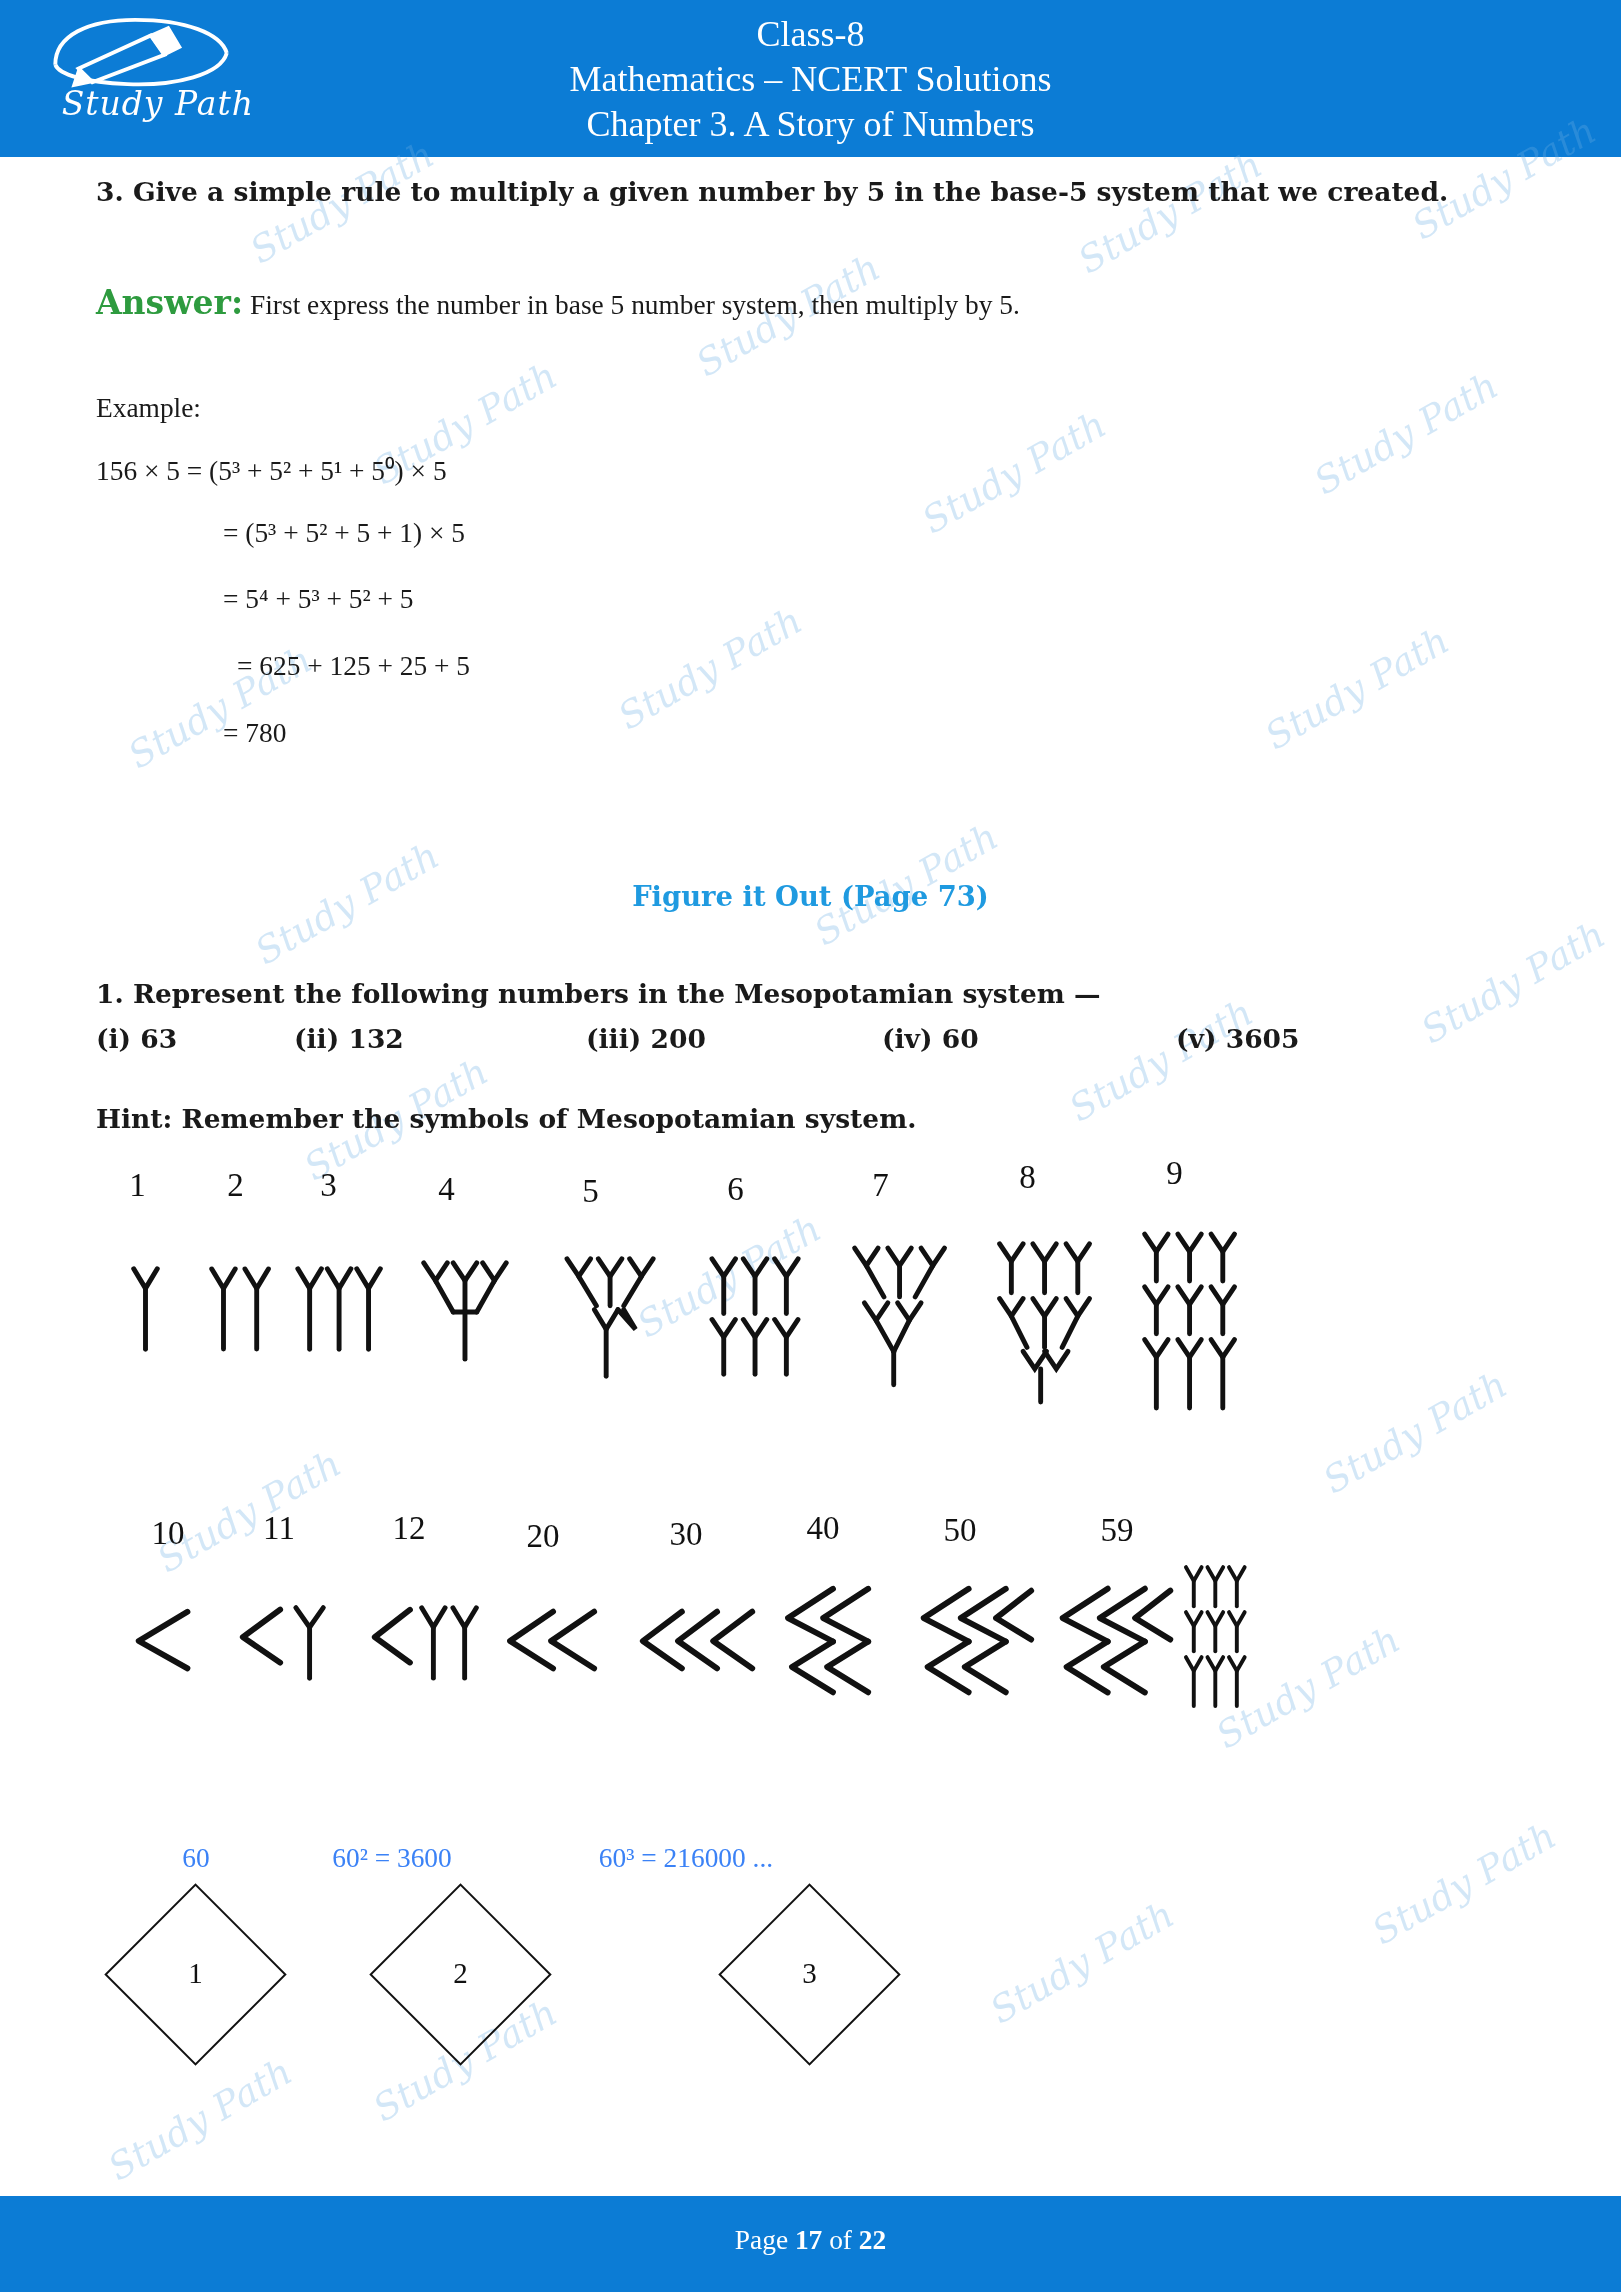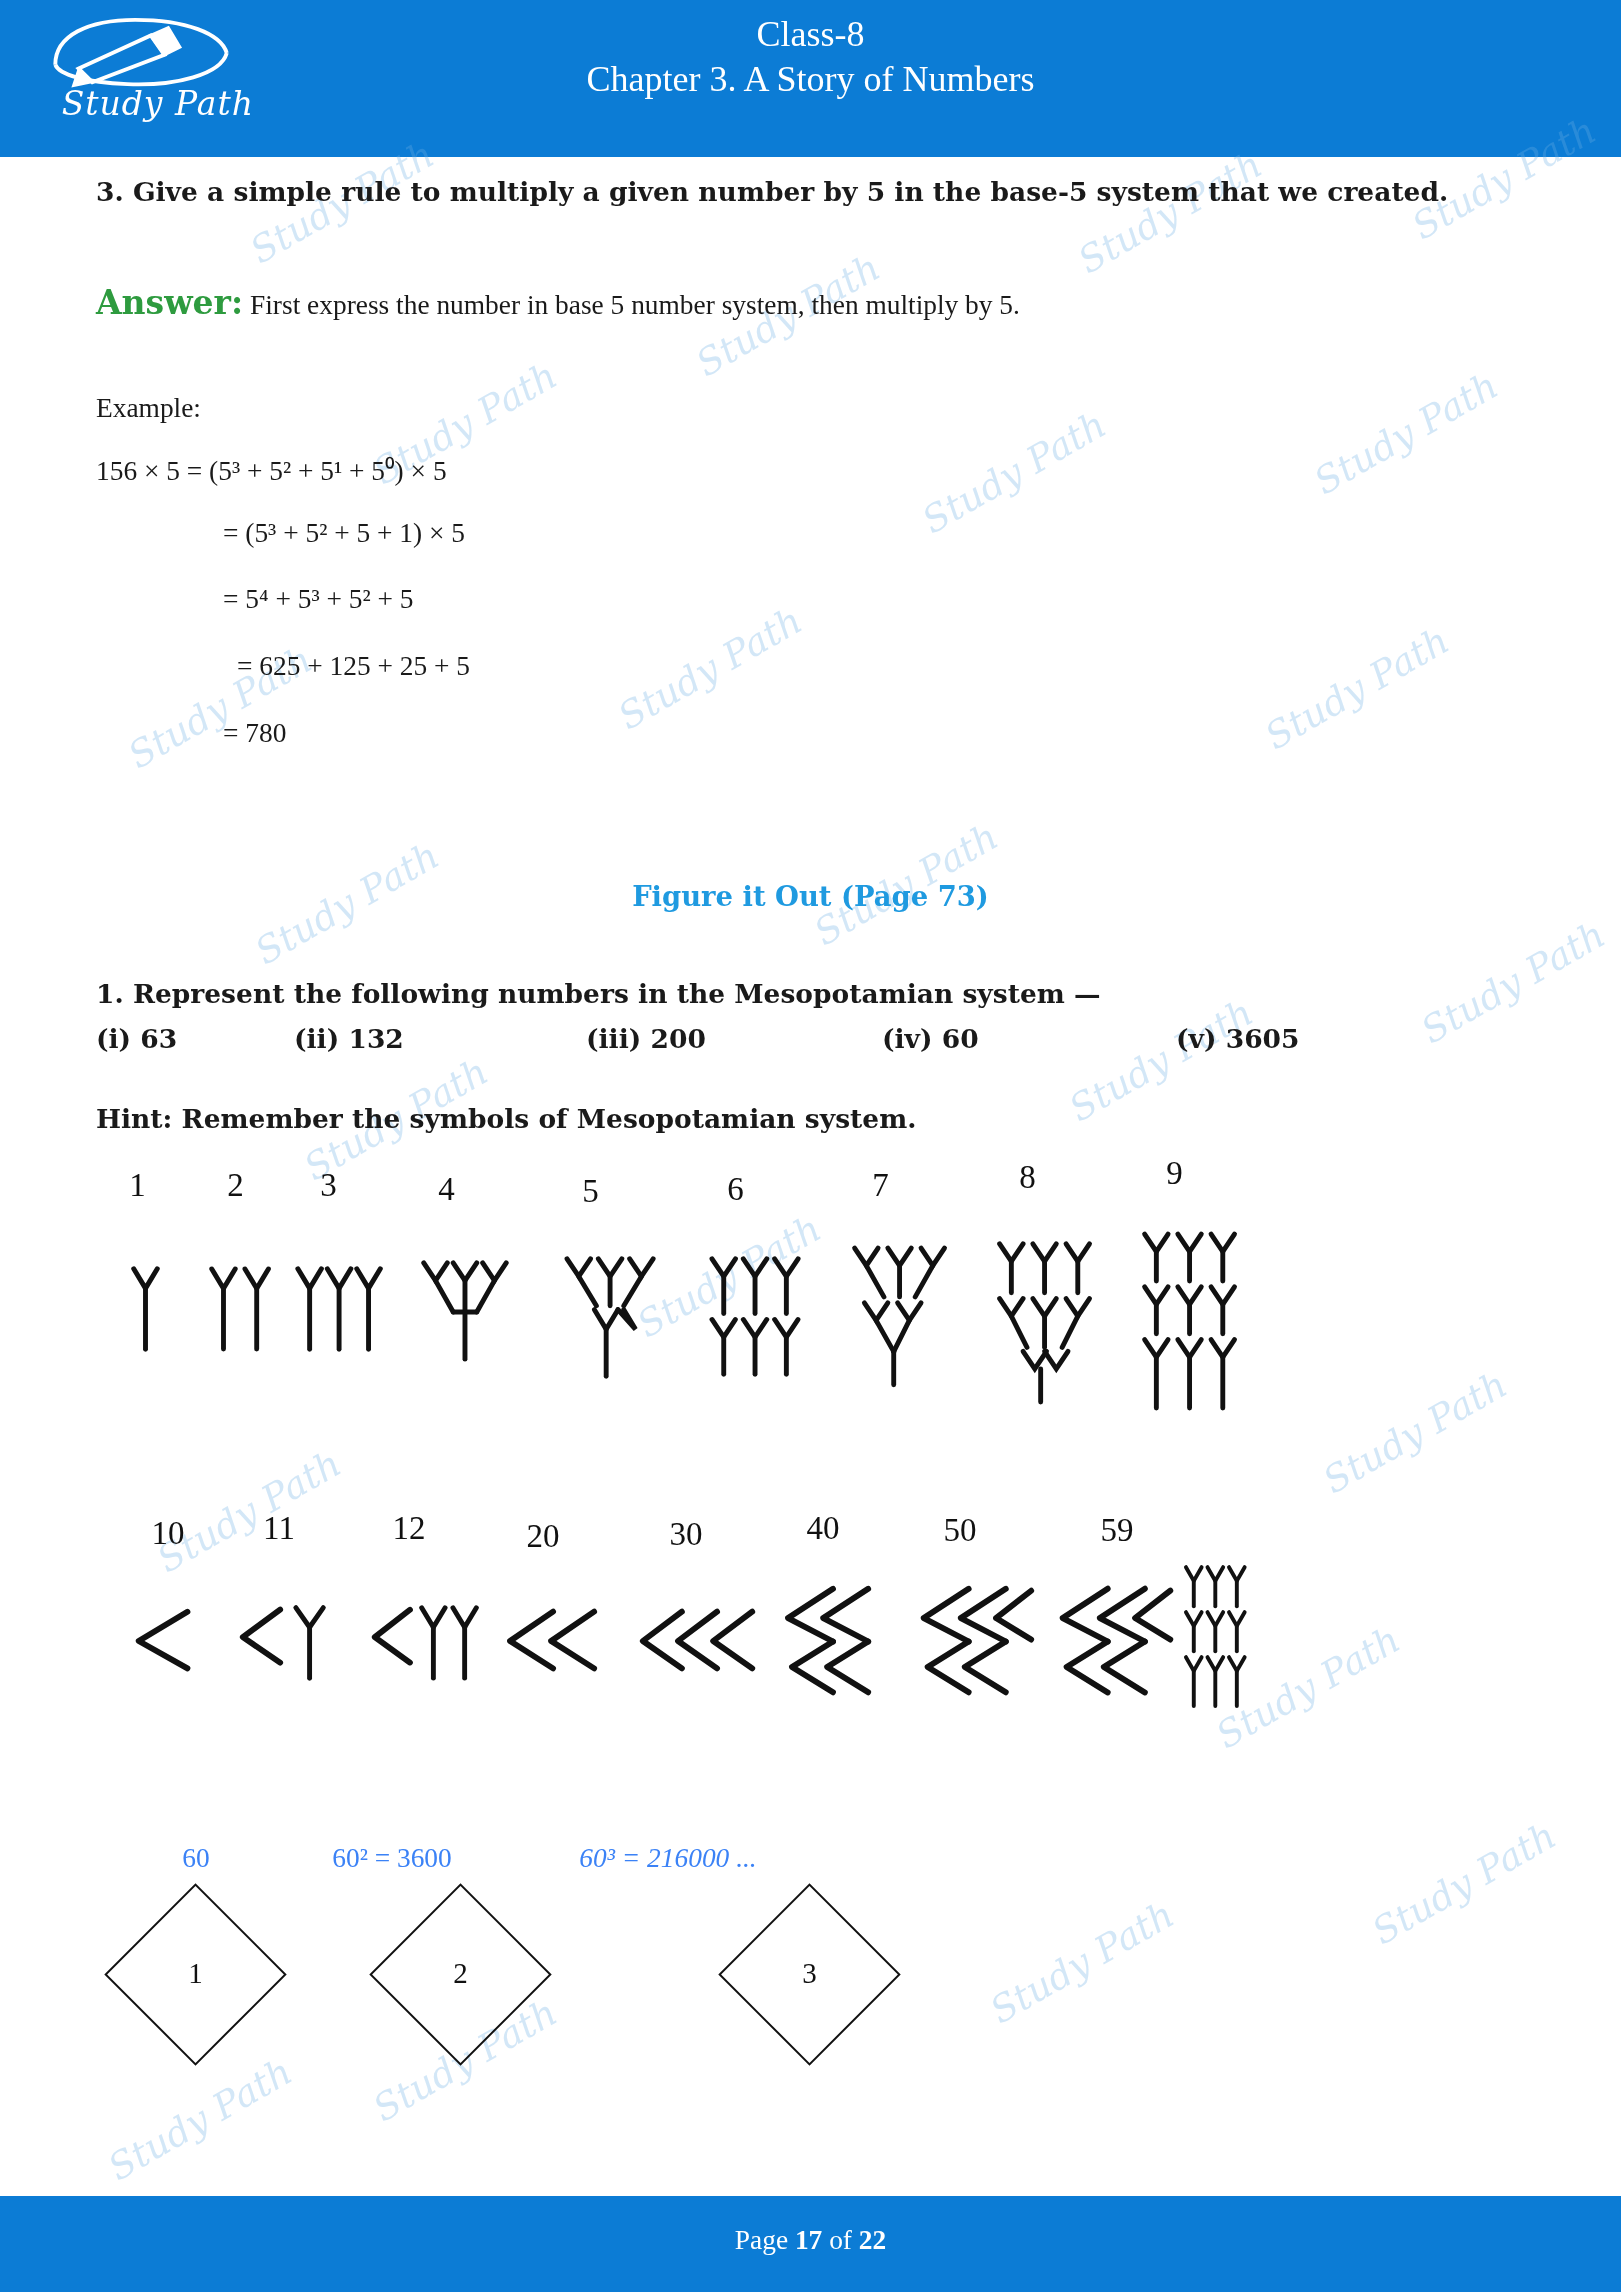--- a/index.html
+++ b/index.html
@@ -208,20 +208,21 @@
         <path d="M182 40 C176 62, 130 74, 80 72 C36 70, 10 62, 6 52" fill="none" stroke="#ffffff" stroke-width="4"></path>
         <path d="M30 56 L104 22 L118 42 L44 70 Z" fill="none" stroke="#ffffff" stroke-width="4"></path>
         <path d="M104 22 L122 14 L134 34 L118 42 Z" fill="#ffffff" stroke="#ffffff" stroke-width="3"></path>
         <path d="M30 56 L44 70 L24 74 Z" fill="#ffffff" stroke="#ffffff" stroke-width="2"></path>
       </svg>
     </div>
     <div class="logo-text">Study Path</div>
   </div>
   <div class="header-titles">
     <div>Class-8</div>
+    <div>Mathematics – NCERT Solutions</div>
     <div>Chapter 3. A Story of Numbers</div>
   </div>
 </div>
 
 <div class="wm" style="left:240px;  top:181px;">Study Path</div>
 <div class="wm" style="left:686px;  top:294px;">Study Path</div>
 <div class="wm" style="left:1068px; top:191px;">Study Path</div>
 <div class="wm" style="left:1402px; top:157px;">Study Path</div>
 <div class="wm" style="left:363px;  top:402px;">Study Path</div>
 <div class="wm" style="left:912px;  top:451px;">Study Path</div>
@@ -525,21 +526,21 @@
             <path d="M184 100 L192 114 L200 100"></path>
           <path d="M148 114 L148 150"></path>
             <path d="M170 114 L170 150"></path>
             <path d="M192 114 L192 150"></path>
         </g>
       </svg>
     </div>
 
     <div class="diamond-cap" style="left:49px;  top:676px;">60</div>
     <div class="diamond-cap" style="left:245px; top:676px;">60² = 3600</div>
-    <div class="diamond-cap" style="left:521px; top:676px;font-style:italic;">60³ = 216000 ...</div>
+    <div class="diamond-cap" style="left:539px; top:676px;">60³ = 216000 ...</div>
 
     <div class="diamond-wrap" style="left:131px; top:743px;">
       <div class="diamond"></div>
       <div class="diamond-num">1</div>
     </div>
     <div class="diamond-wrap" style="left:396px; top:743px;">
       <div class="diamond"></div>
       <div class="diamond-num">2</div>
     </div>
     <div class="diamond-wrap" style="left:745px; top:743px;">

